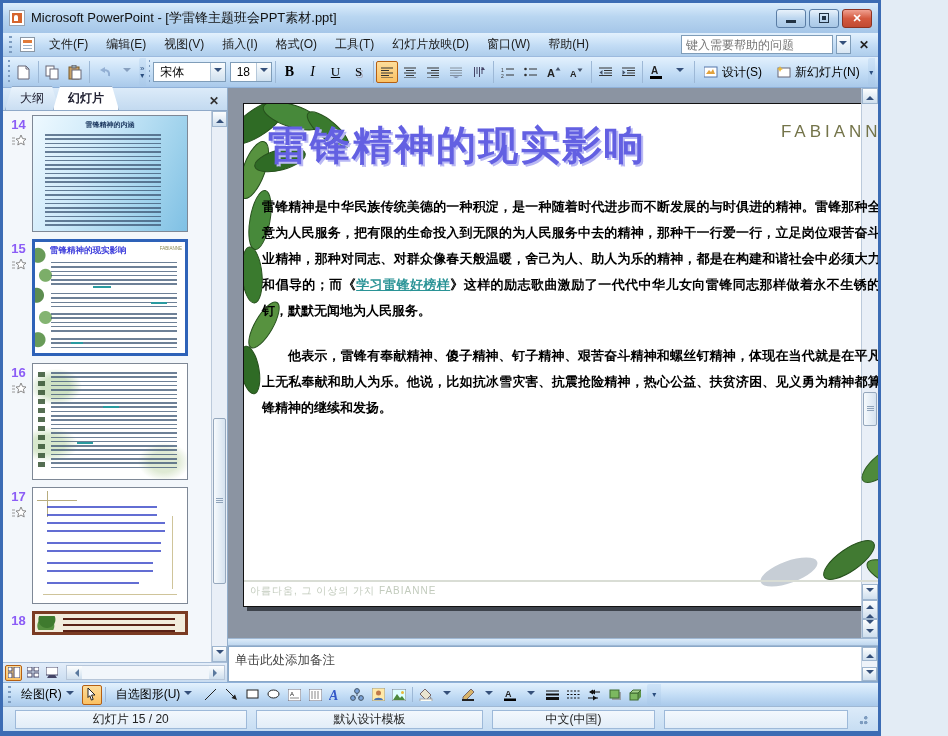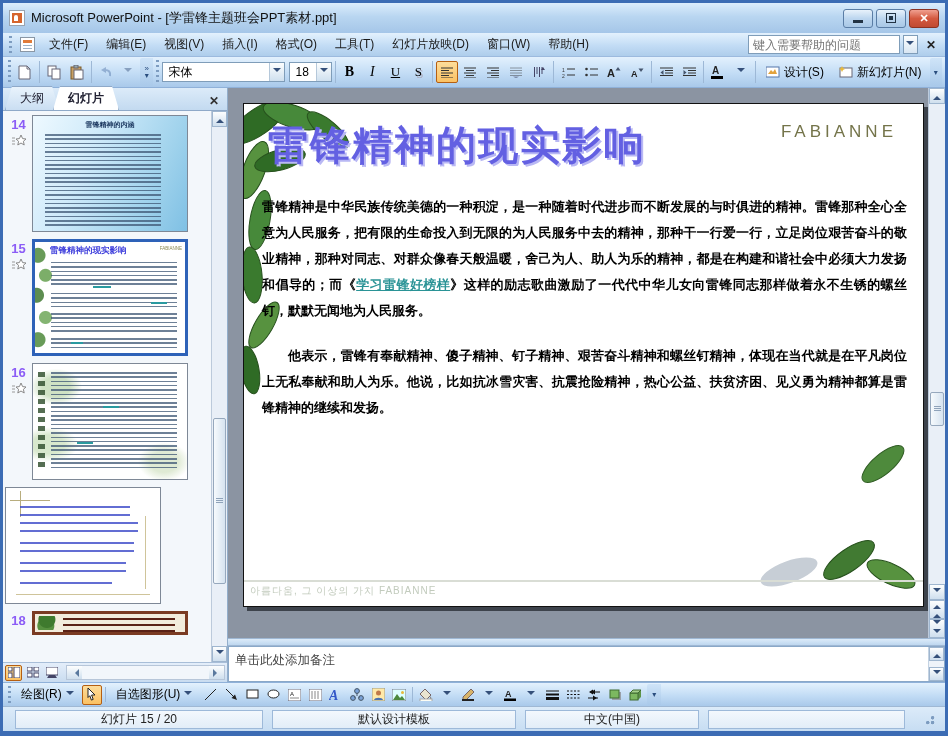--- a/index.html
+++ b/index.html
@@ -1,17 +1,17 @@
 <!DOCTYPE html>
 <html><head>
 <meta charset="utf-8">
 <style>
   html,body{margin:0;padding:0;background:#e3ecf5;}
   *{box-sizing:border-box;}
-  .window{width:948px;height:736px;position:relative;border:3px solid #3c6cb4;border-bottom-width:5px;
+  .window{width:881px;height:736px;position:relative;border:3px solid #3c6cb4;border-bottom-width:5px;
     background:#bdd5ee;font-family:"Liberation Sans",sans-serif;overflow:hidden;}
   
   .titlebar{height:30px;display:flex;align-items:center;padding:0 6px;
     background:linear-gradient(#dcedfc,#b9d6f1 45%,#a5c6e8);}
   .app-ico{width:16px;height:16px;margin-right:6px;position:relative;background:#fff;border:1px solid #9aa4b0;}
   .app-ico::before{content:"";position:absolute;left:2px;top:2px;width:10px;height:10px;background:#d6642c;}
   .app-ico::after{content:"";position:absolute;left:4px;top:4px;width:4px;height:6px;background:#fff;border-radius:2px 2px 0 0;}
   .titletext{font-size:13px;color:#111;flex:1;white-space:nowrap;overflow:hidden;}
   .winbtns{display:flex;gap:3px;}
   .wbtn{width:30px;height:19px;border:1px solid #5a7da5;border-radius:3px;display:flex;align-items:center;justify-content:center;
@@ -395,20 +395,25 @@
           <div class="thumb t16">
             <div class="blotch"></div>
             <div class="vstripe"></div>
             <div class="mini-lines" style="margin:8px 10px 0 18px;height:96px"></div>
             <div class="teal-dash" style="left:70px;top:42px;width:16px"></div>
             <div class="teal-dash" style="left:44px;top:78px;width:16px"></div>
           </div>
         </div>
 
         <div class="trow">
+          <div class="tnum"><span>17</span>
+            <svg width="14" height="12">
+                <path d="M0 3h3M0 6h3M0 9h3" stroke="#999"></path>
+                <path d="M9 0l1.6 3.6 3.4.4-2.6 2.3.8 3.7-3.2-2-3.2 2 .8-3.7L4 4l3.4-.4z" fill="#fff" stroke="#888"></path>
+              </svg></div>
           <div class="thumb t17">
             <div class="cross-h"></div>
             <div class="cross-v"></div>
             <div class="edge-v"></div>
             <div class="edge-h"></div>
             <div class="blue-lines" style="margin:18px 30px 0 14px;height:10px"></div>
             <div class="blue-lines" style="margin:6px 22px 0 14px;height:14px"></div>
             <div class="blue-lines" style="margin:6px 26px 0 14px;height:14px"></div>
             <div class="blue-lines" style="margin:6px 34px 0 14px;height:14px"></div>
             <div class="blue-lines" style="margin:6px 48px 0 14px;height:8px"></div>

